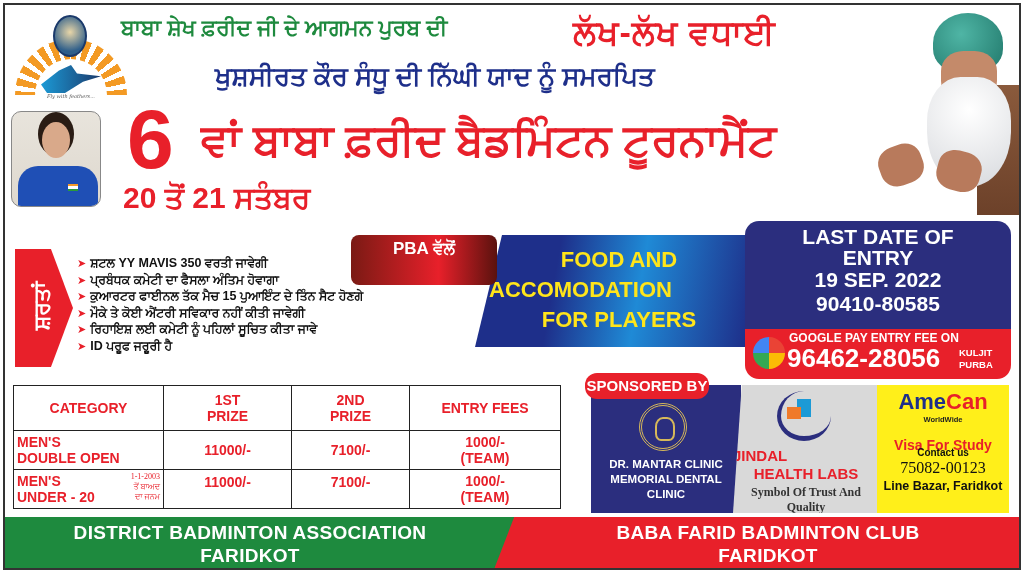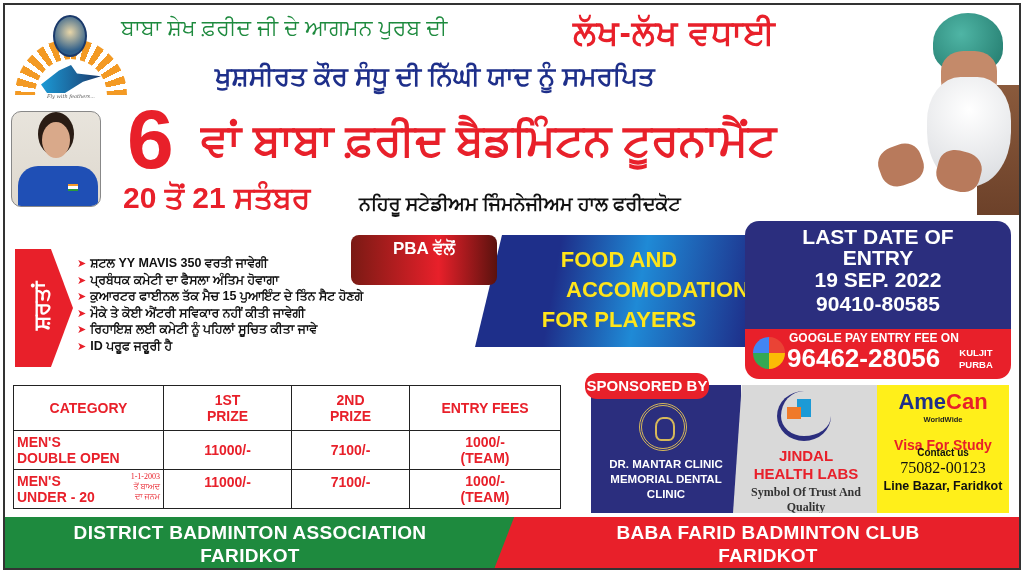--- a/index.html
+++ b/index.html
@@ -11,21 +11,21 @@
   
   .logo { left: 6px; top: 8px; width: 120px; height: 90px; }
   .logo .sun { position:absolute; left: 4px; top: 26px; width: 112px; height: 112px; border-radius: 50%;
     background: repeating-conic-gradient(#f39a24 0deg 8deg, #fff 8deg 14deg); clip-path: inset(0 0 50% 0); }
   .logo .inner { position:absolute; left: 24px; top: 46px; width: 72px; height: 72px; border-radius:50%; background:#fff; clip-path: inset(0 0 40% 0); }
   .logo .portrait { position:absolute; left: 42px; top: 2px; width: 34px; height: 42px; border-radius: 50%; background: radial-gradient(circle at 50% 40%, #e8d6a8, #2e5e8a 70%); border: 2px solid #1b3a6b; }
   .logo .player { position:absolute; left: 30px; top: 52px; width: 60px; height: 28px; background: linear-gradient(90deg,#1c9ad6,#1b3a6b); clip-path: polygon(0 70%, 30% 20%, 50% 0, 60% 30%, 100% 40%, 70% 60%, 40% 100%, 10% 100%); }
   .logo .tag { position:absolute; left: 20px; top: 80px; width: 80px; font-size: 5px; color:#555; font-style: italic; text-align:center; font-family: "DejaVu Serif", serif; }
 
   
-  .line1 { left: 116px; top: 10px; font-size: 22px; color: #1e8a3e; font-weight: normal; white-space: nowrap; }
+  .line1 { left: 116px; top: 10px; font-size: 22px; color: #1e8a3e; font-weight: bold; white-space: nowrap; }
   .line1b { left: 568px; top: 8px; font-size: 34px; color: #e8202a; font-weight: 900; white-space: nowrap; letter-spacing: 1px; }
   .line2 { left: 210px; top: 56px; font-size: 26px; color: #1e2f8a; font-weight: 900; white-space: nowrap; }
   .six { left: 122px; top: 92px; font-size: 84px; color: #e8202a; font-weight: 900; line-height: 84px; font-family: "Liberation Sans", sans-serif; }
   .line3 { left: 196px; top: 110px; font-size: 44px; color: #e8202a; font-weight: 900; white-space: nowrap; }
   .dates { left: 118px; top: 176px; font-size: 30px; color: #e8202a; font-weight: 900; white-space: nowrap; font-family: "Liberation Sans", sans-serif; }
   .venue { left: 354px; top: 188px; font-size: 19px; color: #111; font-weight: bold; white-space: nowrap; }
 
   
   .photo { left: 6px; top: 106px; width: 90px; height: 96px; border-radius: 10px; border: 1px solid #888; background: linear-gradient(#e8e4dc, #ded8ce); overflow: hidden; }
   .photo .head { position:absolute; left: 30px; top: 10px; width: 28px; height: 36px; border-radius: 50%; background: #d9a98a; box-shadow: 0 -6px 0 4px #2a1c14; }
@@ -50,54 +50,54 @@
 
   
   .pba { left: 346px; top: 230px; width: 146px; height: 50px; border-radius: 8px; background: linear-gradient(90deg, #7a1a14, #e8202a 60%, #5a120e); color: #fff; font-weight: 900; text-align: center; padding-top: 4px; }
   .pba .a { font-size: 17px; line-height: 20px; }
   .pba .b { font-size: 16px; line-height: 20px; }
 
   
   .food { left: 470px; top: 230px; width: 270px; height: 112px; background: linear-gradient(100deg, #1e2f8a 30%, #1f8ad6 60%, #1e2f8a 100%); clip-path: polygon(10% 0, 100% 0, 100% 100%, 0 100%); }
   .food div { position:absolute; right: 12px; width: 260px; text-align: right; color: #ffe51a; font-weight: 900; font-size: 22px; line-height: 26px; }
   .food .f1 { top: 12px; text-align:center; left: 14px; }
-  .food .f2 { top: 42px; text-align:right; left: 14px; }
+  .food .f2 { top: 42px; text-align:left; left: 14px; }
   .food .f3 { top: 72px; text-align:center; left: 14px; }
 
   
   .lastdate { left: 740px; top: 216px; width: 266px; height: 108px; background: #2b2e7e; border-radius: 14px 14px 0 0; color: #fff; text-align: center; font-weight: 900; }
   .lastdate .l1 { font-size: 21px; line-height: 22px; padding-top: 5px; }
   .lastdate .l2 { font-size: 21px; line-height: 20px; }
   .lastdate .l3 { font-size: 21px; line-height: 24px; }
   .lastdate .l4 { font-size: 21px; line-height: 24px; }
   .gpay { left: 740px; top: 324px; width: 266px; height: 50px; background: #e8202a; border-radius: 0 0 14px 14px; color:#fff; }
   .gpay .g1 { position:absolute; left: 44px; top: 2px; font-size: 12px; font-weight: 900; white-space:nowrap; }
   .gpay .g2 { position:absolute; left: 42px; top: 14px; font-size: 26px; font-weight: 900; white-space:nowrap; }
-  .gpay .g3 { position:absolute; left: 214px; top: 18px; font-size: 9.5px; font-weight: 900; line-height: 12px; text-align:center; }
+  .gpay .g3 { position:absolute; left: 214px; top: 18px; font-size: 9.5px; font-weight: 900; line-height: 12px; text-align:left; }
   .gpay .gicon { position:absolute; left: 8px; top: 8px; width: 32px; height: 32px; border-radius: 50%; background: conic-gradient(#ea4335 0 25%, #fbbc05 0 50%, #34a853 0 75%, #4285f4 0 100%); }
 
   
   .tbl { left: 8px; top: 380px; width: 548px; height: 124px; border-collapse: collapse; }
   .tbl td, .tbl th { border: 1px solid #222; color: #e8202a; font-weight: 900; text-align: center; font-size: 14px; line-height: 16px; }
   .tbl th { height: 44px; }
   .tbl td { height: 38px; }
   .tbl td.cat { text-align: left; padding-left: 3px; position: relative; }
   .tbl .dob { position:absolute; right: 3px; top: 2px; font-size: 8px; font-weight: normal; line-height: 10px; text-align: right; font-family: "Liberation Serif", serif; }
 
   
   .spons-label { left: 580px; top: 368px; width: 124px; height: 26px; border-radius: 12px; background: #e8202a; color: #fff; font-weight: 900; font-size: 15px; text-align:center; line-height: 26px; }
   .sp1 { left: 586px; top: 380px; width: 150px; height: 128px; background: #2b2e7e; z-index: 0; }
   .sp1 .seal { position:absolute; left: 48px; top: 18px; width: 48px; height: 48px; border-radius: 50%; border: 3px double #d6b85a; background: #2b2e7e; }
   .sp1 .seal::after { content: ""; position:absolute; left: 13px; top: 11px; width: 16px; height: 20px; border: 2px solid #d6b85a; border-radius: 40% 40% 30% 30%; }
   .sp1 .t { position:absolute; left: 0; top: 72px; width: 150px; text-align:center; color:#fff; font-weight: 900; font-size: 11.5px; line-height: 15px; }
   .sp2 { left: 728px; top: 380px; width: 146px; height: 128px; background: #d9d9d9; clip-path: polygon(6% 0, 100% 0, 100% 100%, 0 100%); }
   .sp2 .mark { position:absolute; left: 44px; top: 6px; width: 54px; height: 50px; border-radius: 50%; border-bottom: 5px solid #2b2e7e; border-left: 4px solid #2b2e7e; }
   .sp2 .mark::before { content:""; position:absolute; left: 16px; top: 8px; width: 14px; height: 18px; background: #1c9ad6; }
   .sp2 .mark::after { content:""; position:absolute; left: 6px; top: 16px; width: 14px; height: 12px; background: #f07a2a; }
-  .sp2 .n1 { position:absolute; left: 0; top: 62px; width: 146px; text-align:center; color:#e8202a; font-weight: 900; font-size: 15px; line-height: 17px; }
+  .sp2 .n1 { position:absolute; left: 0; top: 62px; width: 146px; color:#e8202a; font-weight: 900; font-size: 15px; line-height: 17px; }
   .sp2 .n2 { position:absolute; left: 0; top: 80px; width: 146px; text-align:center; color:#e8202a; font-weight: 900; font-size: 15px; line-height: 17px; }
   .sp2 .n3 { position:absolute; left: 0; top: 100px; width: 146px; text-align:center; color:#333; font-size: 12px; font-family: "Liberation Serif", serif; font-weight: bold; }
   .sp3 { left: 872px; top: 380px; width: 132px; height: 128px; background: #ffef1a; }
   .sp3 .brand { position:absolute; left: 0; top: 4px; width: 132px; text-align:center; font-size: 22px; font-weight: 900; color: #e8202a; }
   .sp3 .brand .am { color: #1e2f8a; }
   .sp3 .ww { position:absolute; left: 0; top: 30px; width: 132px; text-align:center; font-size: 7.5px; font-weight: bold; color: #222; }
   .sp3 .visa { position:absolute; left: 0; top: 52px; width: 132px; text-align:center; font-size: 14px; font-weight: 900; color: #e8202a; }
   .sp3 .contact { position:absolute; left: 0; top: 62px; width: 132px; text-align:center; font-size: 10px; font-weight: 900; color: #111; }
   .sp3 .ph { position:absolute; left: 0; top: 74px; width: 132px; text-align:center; font-size: 16px; color: #111; font-family: "Liberation Serif", serif; }
   .sp3 .addr { position:absolute; left: 0; top: 94px; width: 132px; text-align:center; font-size: 12.5px; font-weight: bold; color: #111; }
@@ -120,21 +120,20 @@
     <div class="player"></div>
     <div class="tag">Fly with feathers...</div>
   </div>
 
   <div class="abs line1">ਬਾਬਾ ਸ਼ੇਖ ਫ਼ਰੀਦ ਜੀ ਦੇ ਆਗਮਨ ਪੁਰਬ ਦੀ</div>
   <div class="abs line1b">ਲੱਖ-ਲੱਖ ਵਧਾਈ</div>
   <div class="abs line2">ਖੁਸ਼ਸੀਰਤ ਕੌਰ ਸੰਧੂ ਦੀ ਨਿੱਘੀ ਯਾਦ ਨੂੰ ਸਮਰਪਿਤ</div>
   <div class="abs six">6</div>
   <div class="abs line3">ਵਾਂ ਬਾਬਾ ਫ਼ਰੀਦ ਬੈਡਮਿੰਟਨ ਟੂਰਨਾਮੈਂਟ</div>
   <div class="abs dates">20 ਤੋਂ 21 ਸਤੰਬਰ</div>
-  <div class="abs venue">ਨਹਿਰੂ ਸਟੇਡੀਅਮ ਜਿੰਮਨੇਜੀਅਮ ਹਾਲ ਫਰੀਦਕੋਟ</div>
 
   <div class="abs photo">
     <div class="head"></div>
     <div class="body"></div>
     <div class="flag"></div>
   </div>
 
   <div class="abs saint">
     <div class="robe"></div>
     <div class="turban"></div>

